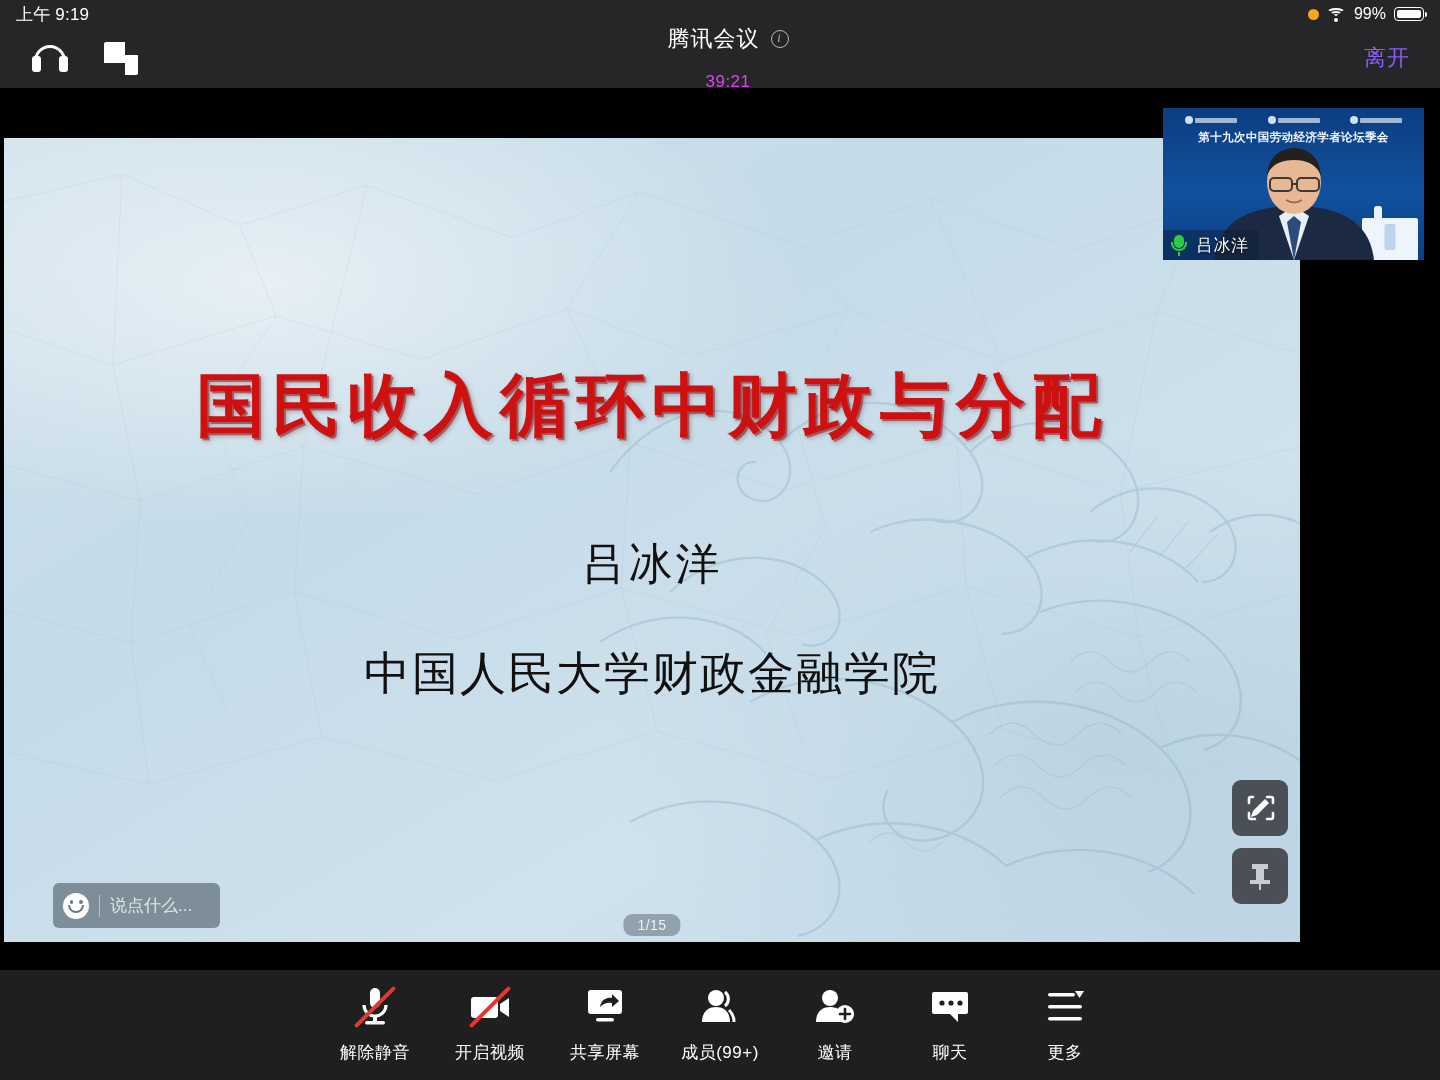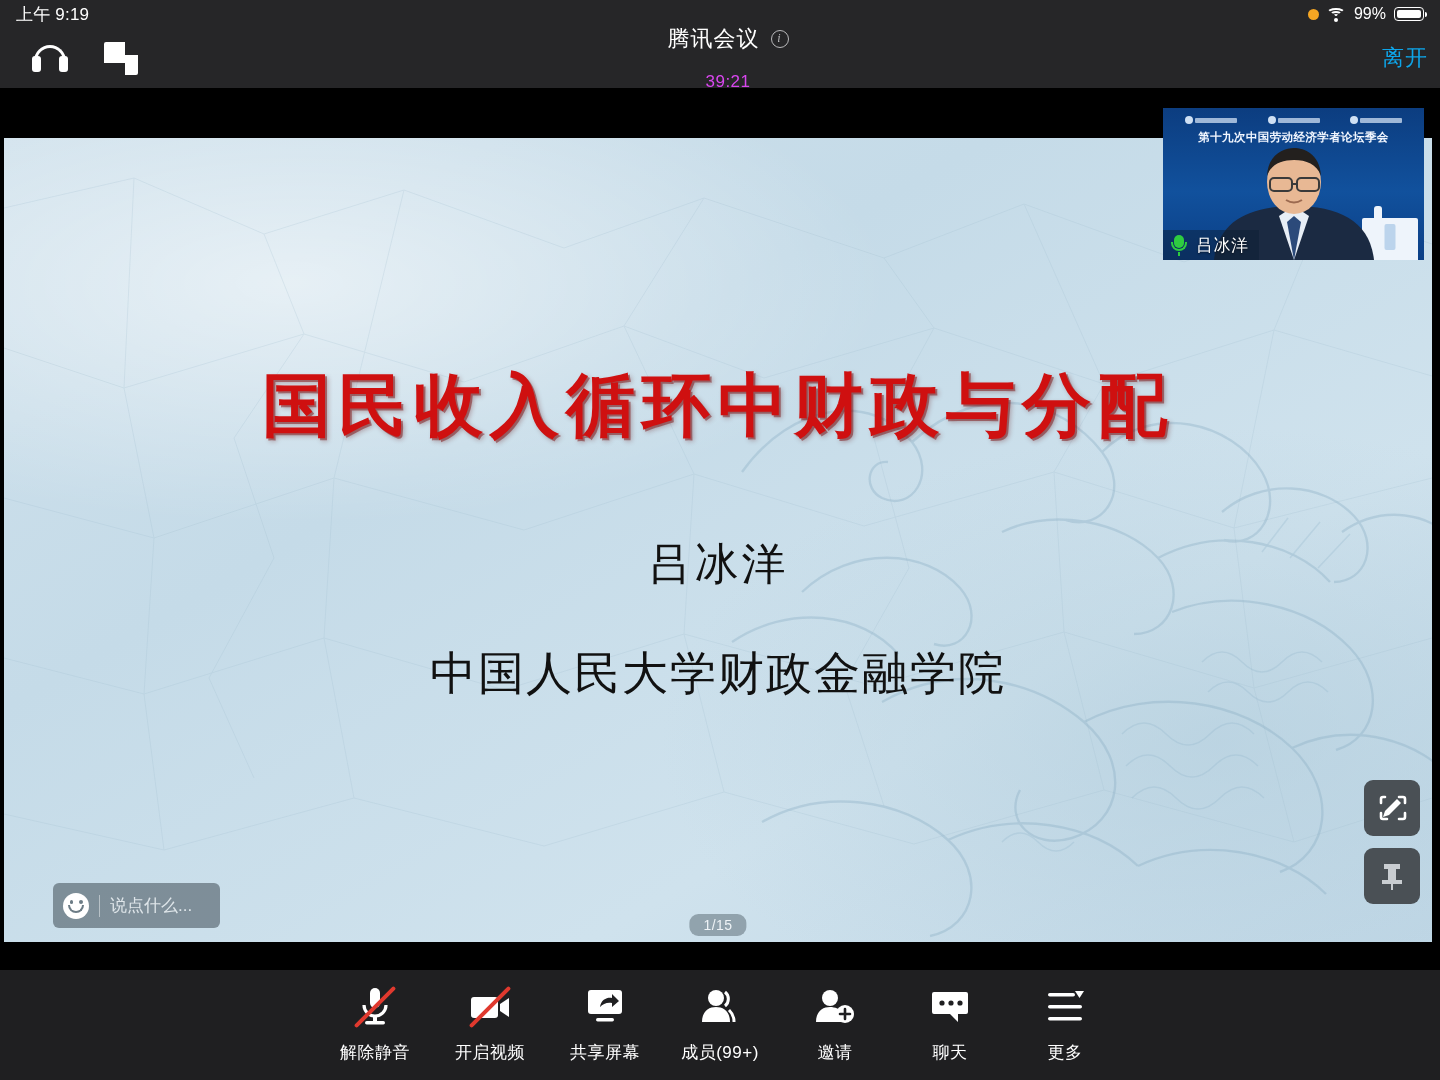--- a/index.html
+++ b/index.html
@@ -55,27 +55,27 @@
   .layout-ic .cut { position:absolute; right:0; top:0; width:13px; height:13px; background:#262628; }
   .layout-ic .cut2 { position:absolute; right:13px; bottom:0; width:21px; height:12px; background:#262628; }
 
   .hdr-center { position:absolute; left:16px; right:0; top:0; height:60px;
                 display:flex; flex-direction:column; align-items:center; justify-content:center; gap:18px; }
   .meet-title { font-size:22px; display:flex; align-items:center; gap:11px; letter-spacing:1px; }
   .info-ic { width:18px; height:18px; border:1.5px solid #b9b9bb; border-radius:50%;
              font-size:12px; line-height:15px; text-align:center; color:#b9b9bb; font-style:italic;
              font-family:"Liberation Serif",serif; }
   .meet-timer { font-size:17px; color:#d946ef; letter-spacing:0.5px; }
-  .leave-btn { position:absolute; right:12px; top:0; height:60px; display:flex; align-items:center;
-               color:#0ea5e9; font-size:22px; letter-spacing:1px; }
+  .leave-btn { position:absolute; right:30px; top:0; height:60px; display:flex; align-items:center;
+               color:#8b5cf6; font-size:22px; letter-spacing:1px; }
 
   
   .stage { position:absolute; left:0; top:88px; width:1440px; height:882px; background:#000; }
   .slide {
-    position:absolute; left:4px; top:50px; width:1428px; height:804px;
+    position:absolute; left:4px; top:50px; width:1296px; height:804px;
     background:
       radial-gradient(ellipse 70% 50% at 20% 18%, rgba(255,255,255,.55), rgba(255,255,255,0) 60%),
       radial-gradient(ellipse 60% 60% at 85% 75%, rgba(176,204,219,.55), rgba(255,255,255,0) 65%),
       linear-gradient(150deg,#cfe1ec 0%,#c5dbe8 35%,#cfe2ed 70%,#c0d7e6 100%);
     overflow:hidden;
   }
   .crackle { position:absolute; inset:0; opacity:.42; }
   .dragon { position:absolute; right:-30px; bottom:-40px; width:760px; height:700px; opacity:.5; }
 
   .slide-title {

